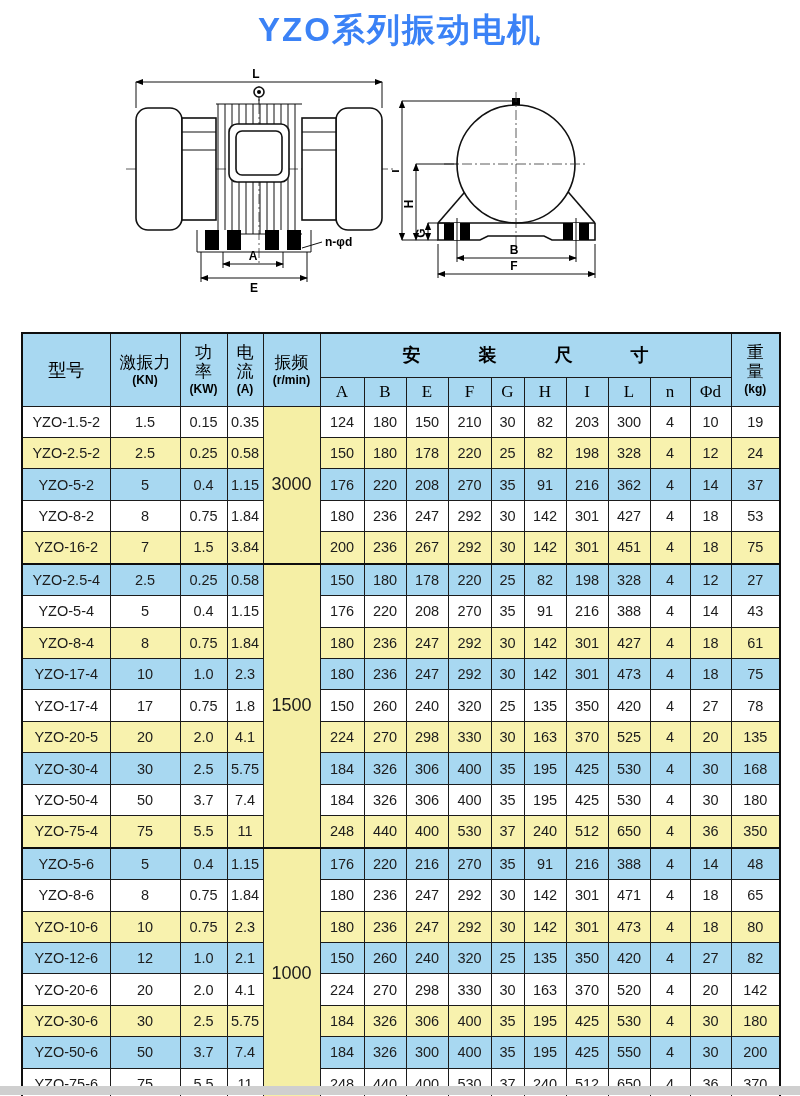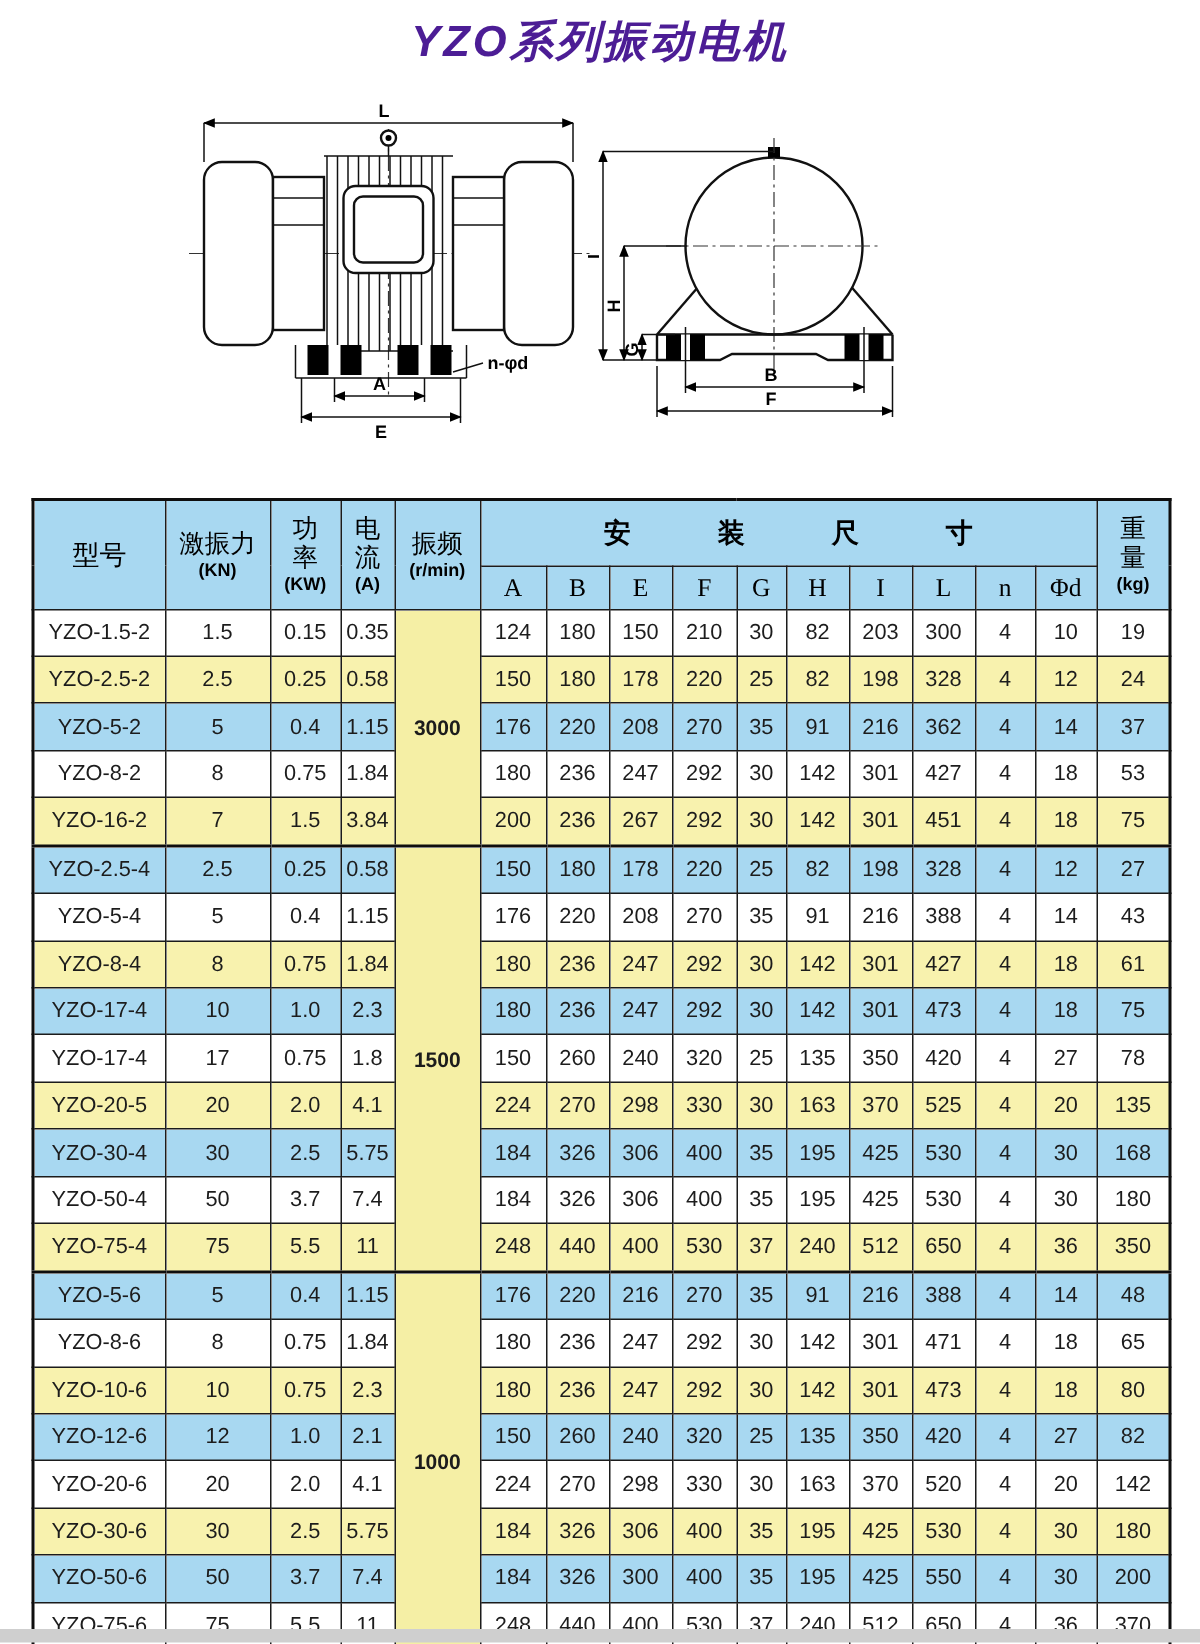--- a/index.html
+++ b/index.html
@@ -2,21 +2,21 @@
 <html style="--c-header_bg: #a8d8f1; --c-row_yellow: #f8f2ae; --c-row_blue: #a8d8f1; --c-freq_bg: #f5efa5; --c-strip: #cfcfcf;"><head>
 <meta charset="utf-8">
 <style>
   html,body{margin:0;padding:0;}
   body{
     width:800px;height:1096px;position:relative;background:#ffffff;
     font-family:"Liberation Sans",sans-serif;color:#111;overflow:hidden;
   }
   .title{
     position:absolute;top:8px;left:0;width:100%;text-align:center;
-    font-size:29px;font-weight:bold;letter-spacing:2px;color:#4c1d95;font-style:italic;
+    font-size:33px;font-weight:bold;letter-spacing:2px;color:#3b82f6;
   }
   .diagram-side{position:absolute;left:126px;top:66px;}
   .diagram-end{position:absolute;left:392px;top:68px;}
   svg{display:block;}
   .dln{stroke:#111;stroke-width:1;fill:none;}
   .thk{stroke:#111;stroke-width:1.6;fill:#fff;}
   .thkn{stroke:#111;stroke-width:1.6;fill:none;}
   .ctr{stroke:#333;stroke-width:0.8;fill:none;stroke-dasharray:10 3 2 3;}
   .blk{fill:#000;stroke:none;}
   .dtxt{font-family:"Liberation Sans",sans-serif;font-size:12px;font-weight:bold;fill:#000;}
@@ -35,21 +35,21 @@
   .hrow2{height:29px;}
   .spec-table tbody td{height:30.45px;font-size:14.5px;color:#1c1c1c;}
   .h-main{font-size:17px;font-weight:normal;line-height:1.12;white-space:pre-line;}
   .h-unit{font-size:12px;font-weight:bold;margin-top:1px;white-space:nowrap;}
   .h-model{font-size:18px;font-weight:normal;}
   .h-mounting{font-size:18px;font-weight:bold;letter-spacing:58px;text-indent:58px;white-space:nowrap;font-family:Liberation Mono, monospace;}
   .dim-letter{font-family:"Liberation Serif",serif;font-size:17px;font-weight:normal;}
   .rc0 td{background:#ffffff;}
   .rc1 td{background:var(--c-row_yellow);}
   .rc2 td{background:var(--c-row_blue);}
-  .spec-table td.freq-cell{background:var(--c-freq_bg);font-size:14px;font-weight:bold;}
+  .spec-table td.freq-cell{background:var(--c-freq_bg);font-size:18px;}
   .group-start td{border-top:2px solid #0e0e0e;text-align:center;}
   .bottom-strip{position:absolute;left:0;top:1086px;width:800px;height:9px;background:var(--c-strip);}
 </style>
 </head>
 <body>
 
 <div class="title">YZO系列振动电机</div>
 
 <div class="diagram-side">
   <svg width="268" height="228" viewBox="0 0 268 228">

